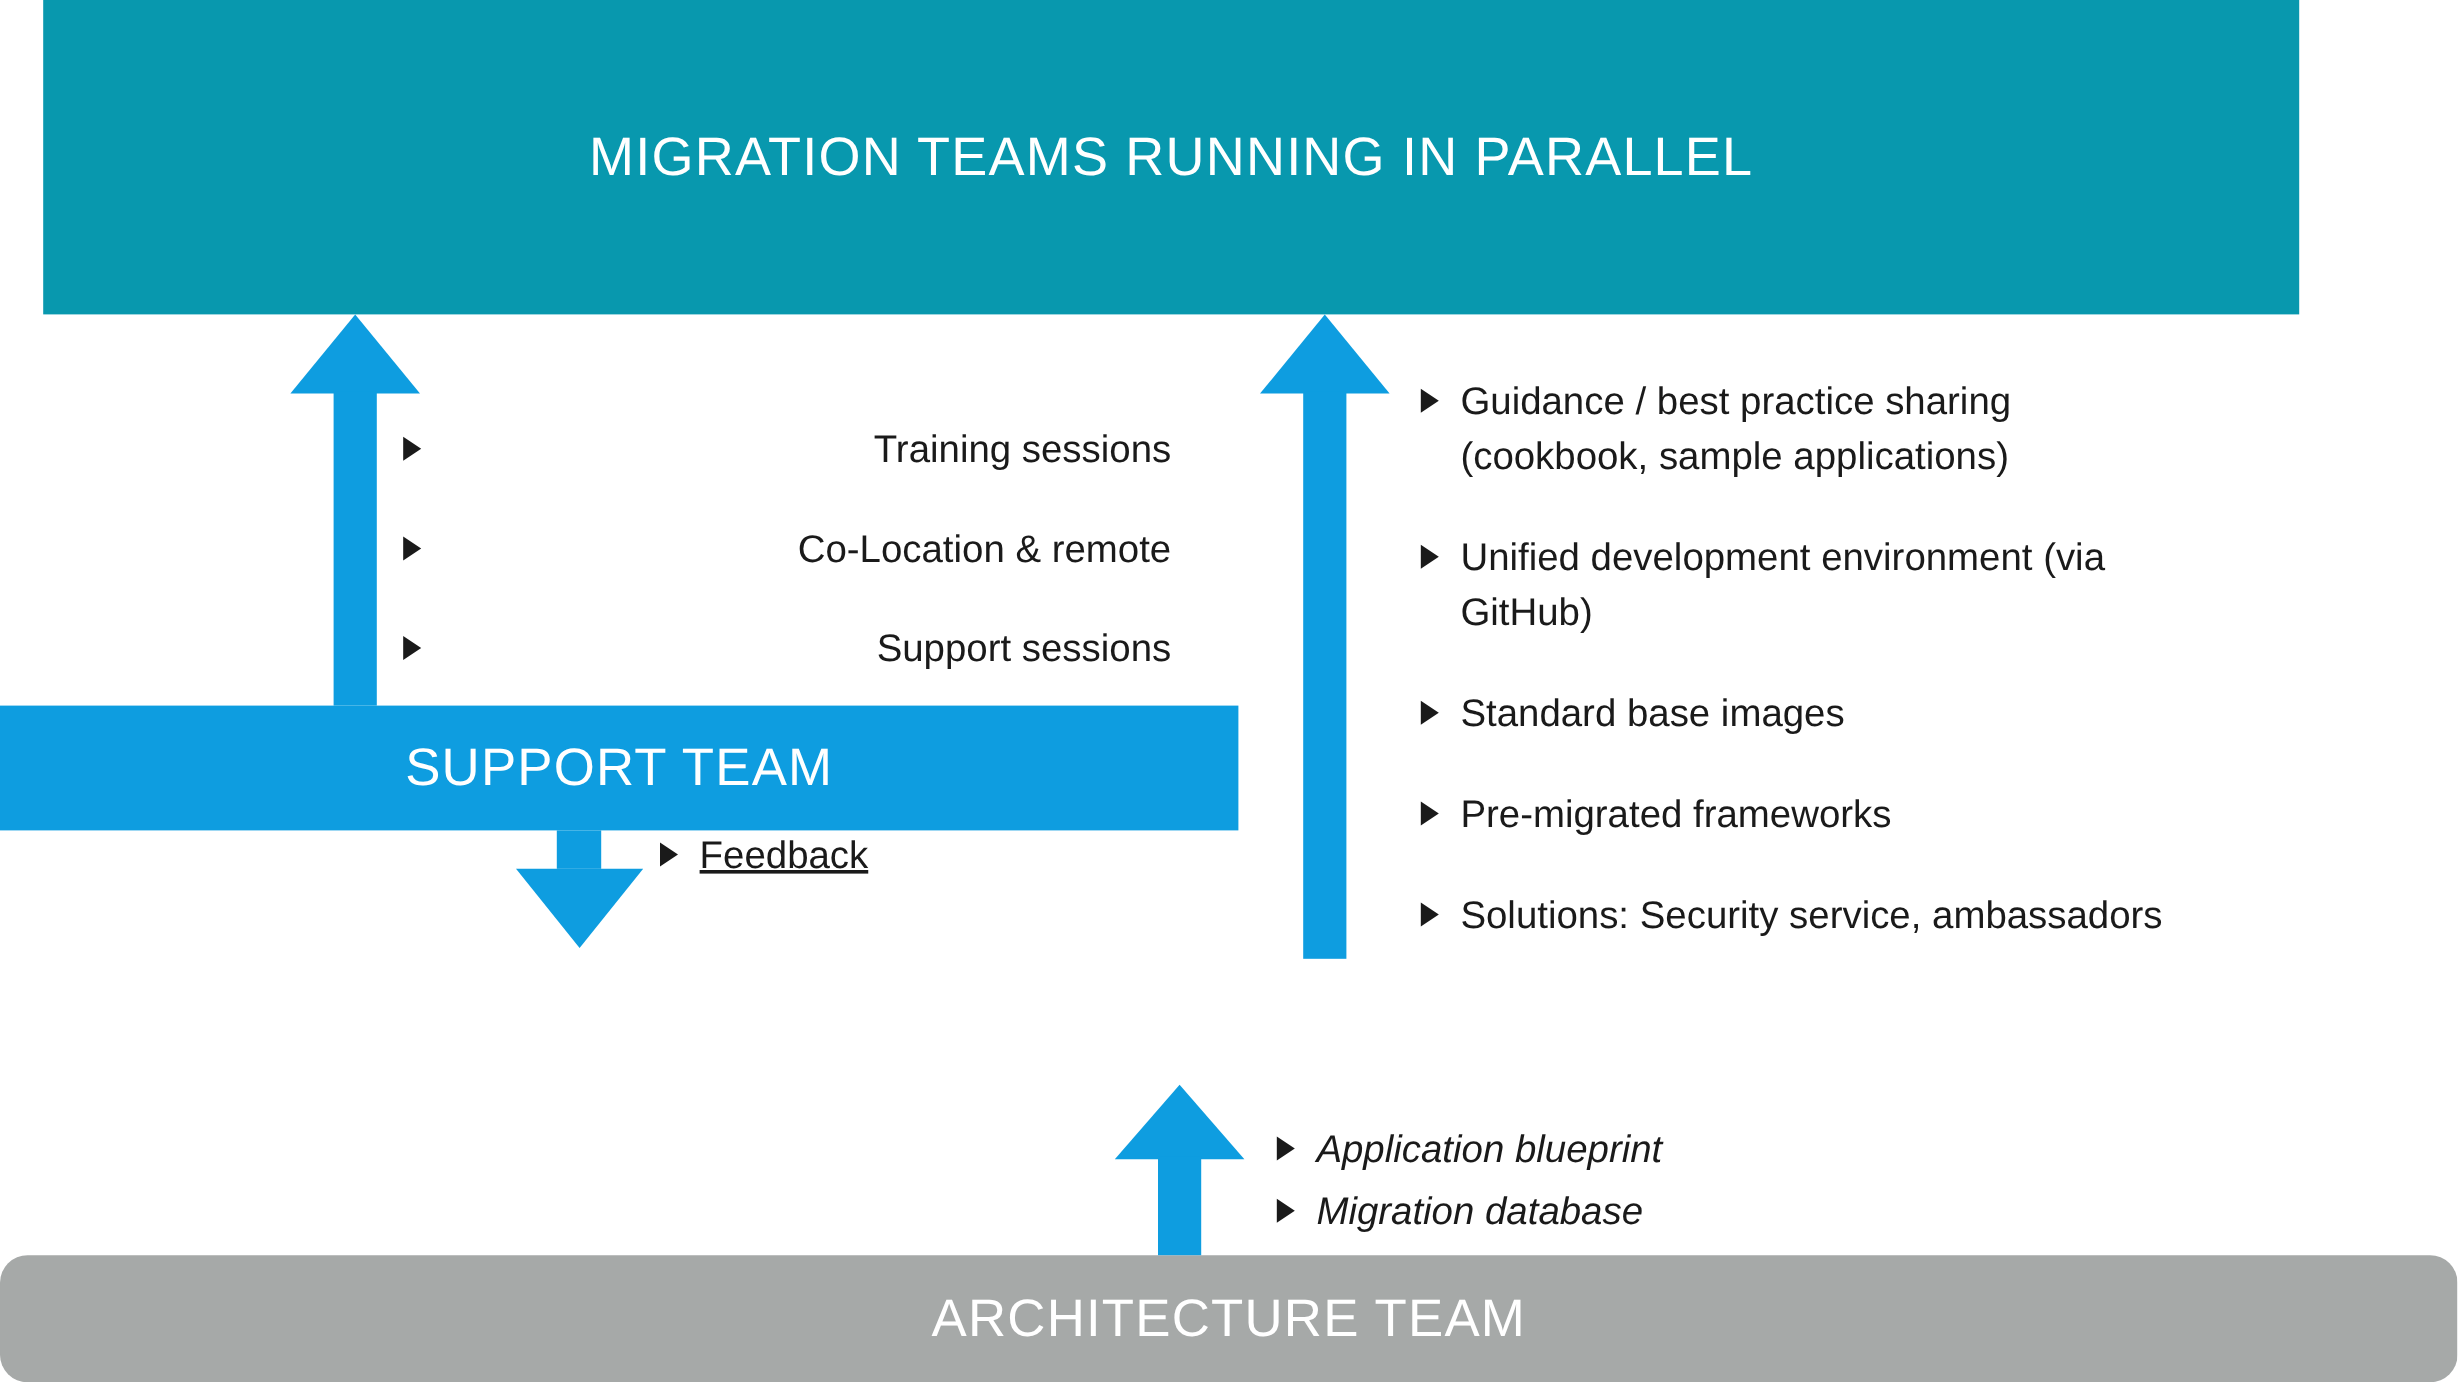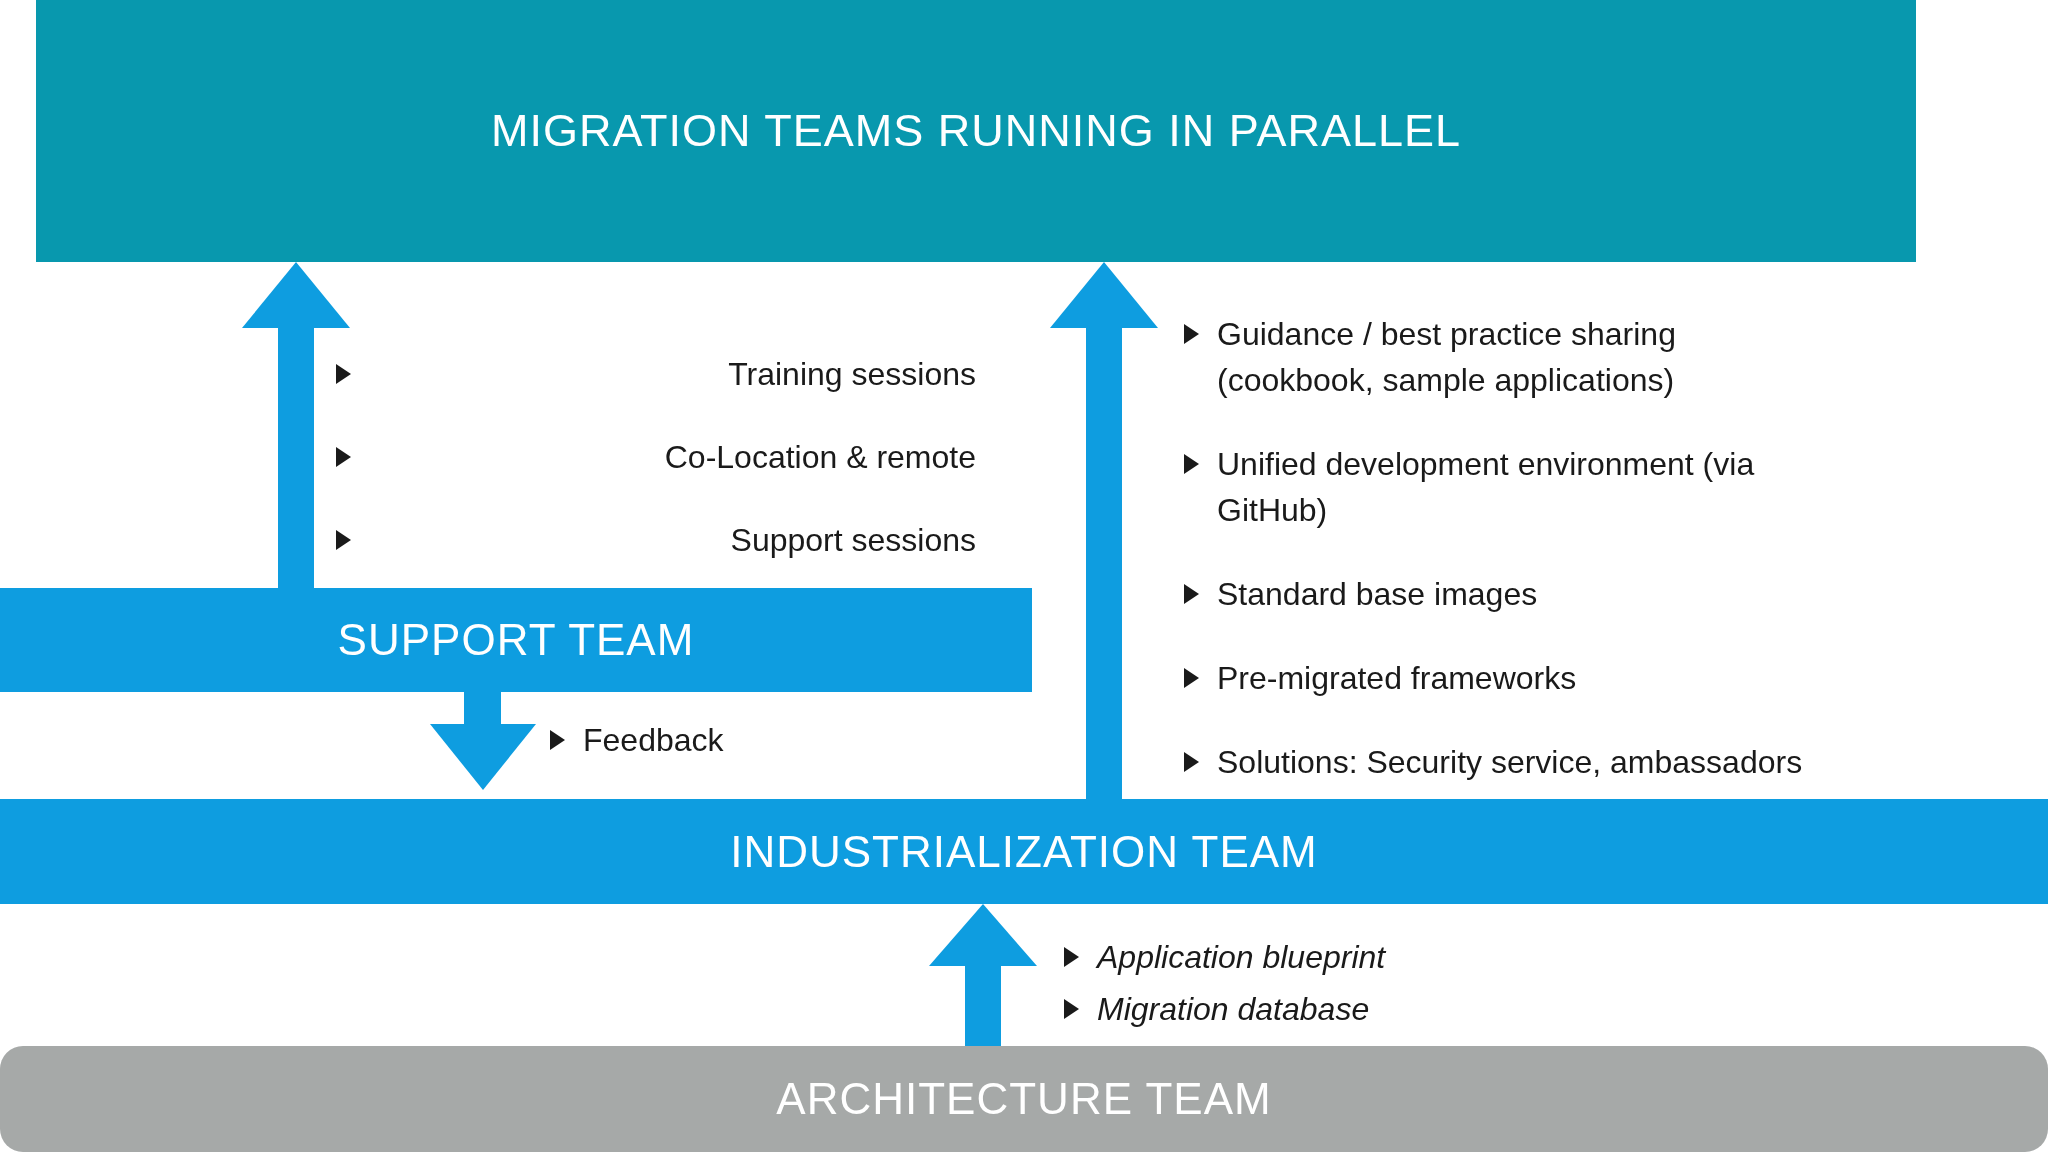--- a/index.html
+++ b/index.html
@@ -66,41 +66,38 @@
     margin-top: 13px;
     margin-right: 18px;
   }
 
   .list-support { left: 336px; top: 351px; width: 640px; }
   .list-support .bullet-item { margin-bottom: 37px; justify-content: space-between; }
 
   .list-industry { left: 1184px; top: 311px; width: 870px; }
   .list-industry .bullet-item { margin-bottom: 38px; }
 
-  .list-feedback { left: 550px; top: 717px; width: 400px; }
+  .list-feedback { left: 550px; top: 689px; width: 400px; text-decoration: underline; }
 
   .list-arch { left: 1064px; top: 934px; width: 600px; font-style: italic; }
   .list-arch .bullet-item { margin-bottom: 6px; }
 </style>
 </head>
 <body>
 
 <div class="stage">
 
   <div class="band banner-top">
     <span class="band-label">MIGRATION TEAMS RUNNING IN PARALLEL</span>
   </div>
 
   <div class="band bar-support">
     <span class="band-label">SUPPORT TEAM</span>
   </div>
 
-  <div class="band bar-industry">
-    <span class="band-label">INDUSTRIALIZATION TEAM</span>
-  </div>
 
   <div class="band bar-arch">
     <span class="band-label">ARCHITECTURE TEAM</span>
   </div>
 
   <div class="arrow-part head l-head"></div>
   <div class="arrow-part stem l-stem"></div>
 
   <div class="arrow-part stem f-stem"></div>
   <div class="arrow-part head f-head"></div>

